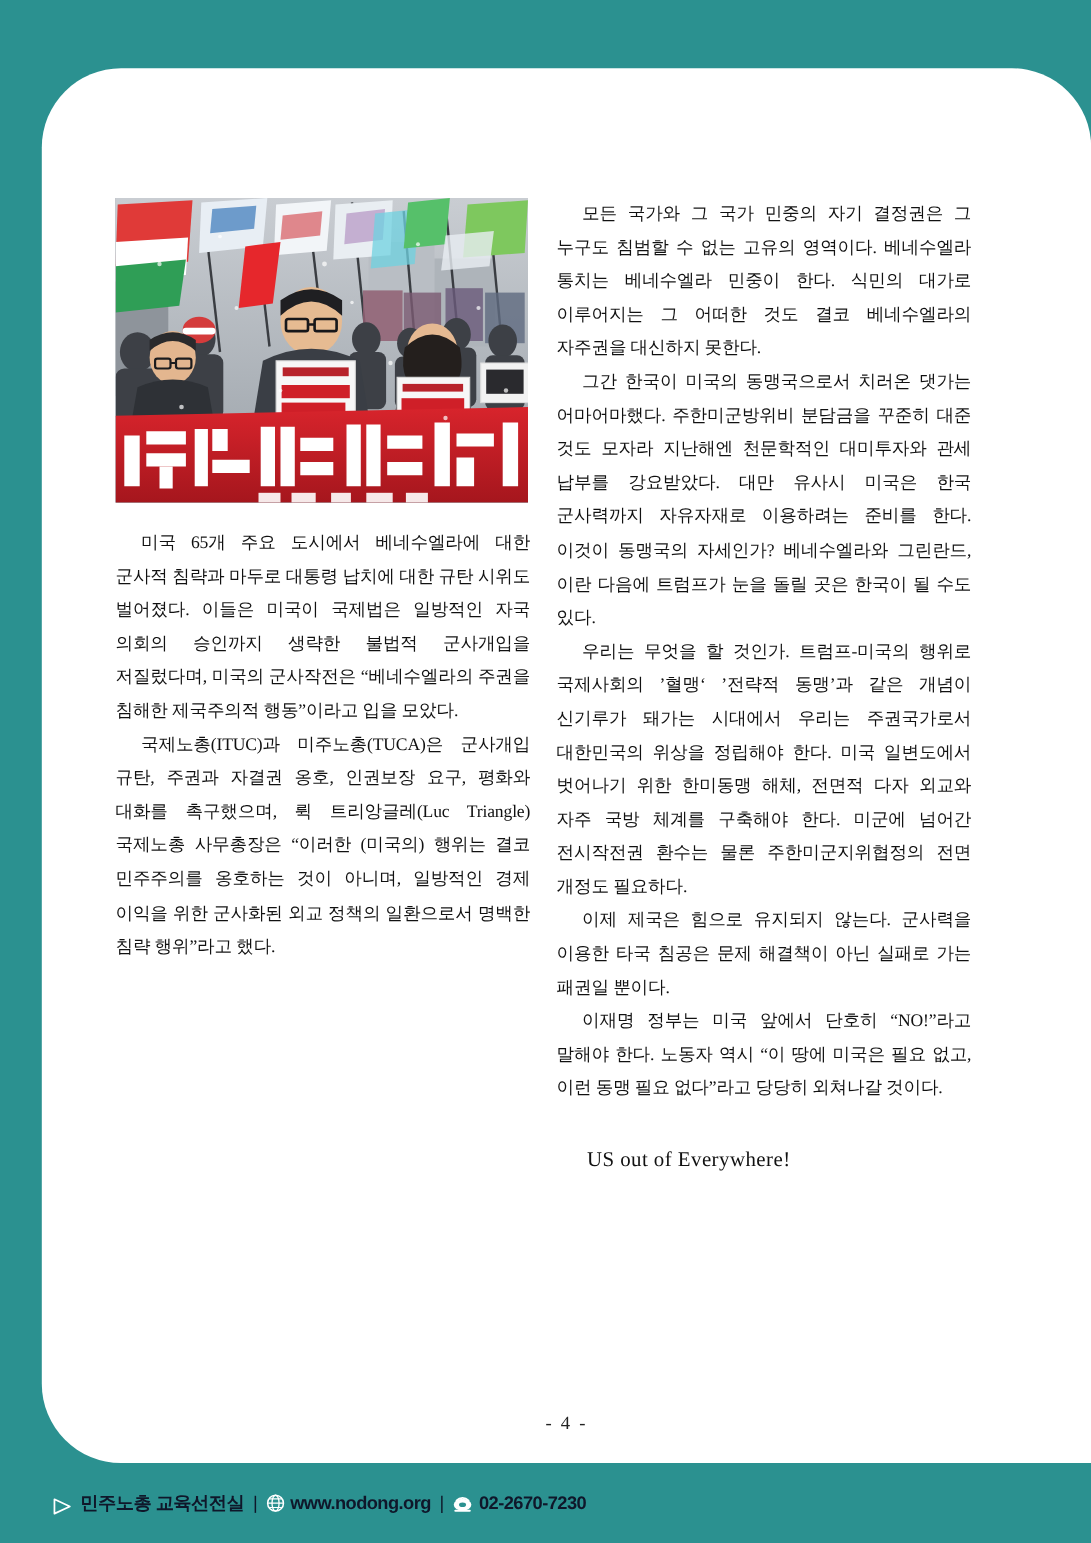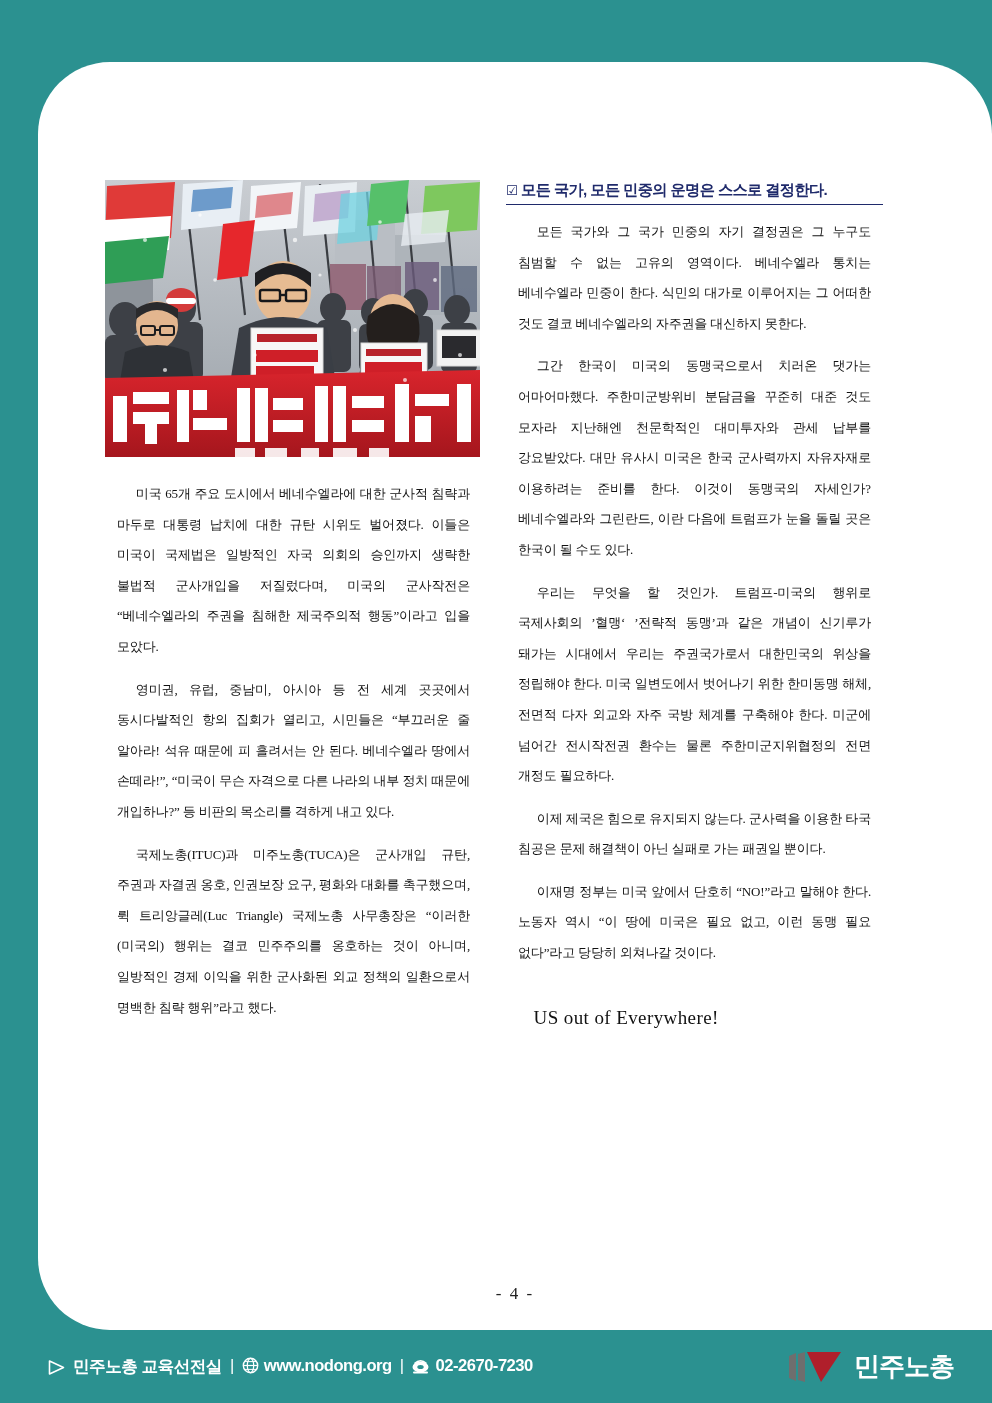--- a/index.html
+++ b/index.html
@@ -91,22 +91,22 @@
     font-size: 13.5px;
     margin-right: 3px;
     letter-spacing: 0;
   }
 
   
   .col-right .section-head { margin-top: 0; }
 
   
   p.body {
-    margin: 12px;
-    font-size: 13px;
+    margin: 0;
+    font-size: 16px;
     line-height: 30.6px;
     color: #111111;
     text-align: justify;
     text-justify: inter-character;
     text-indent: 1.45em;
     letter-spacing: -0.15px;
     word-break: keep-all;
     font-family: "Liberation Serif", "DejaVu Serif", serif;
   }
   p.body.last-line-left { text-align-last: left; }
@@ -141,22 +141,22 @@
     width: 992px;
     height: 73px;
     background: #2b9190;
     display: flex;
     align-items: center;
     justify-content: space-between;
     padding: 0 38px 0 48px;
   }
   #footer-left {
     display: flex;
-    align-items: flex-start;
-    color: #ffffff;
+    align-items: center;
+    color: #0f172a;
     font-family: "Liberation Sans", "DejaVu Sans", sans-serif;
     font-weight: bold;
     font-size: 16.6px;
     letter-spacing: -0.5px;
     gap: 5px;
     white-space: nowrap;
   }
   #footer-left .sep { margin: 0 3px; font-weight: normal; }
   .f-icon { font-family: "DejaVu Sans", sans-serif; font-size: 16px; }
   .f-tri-outline {
@@ -337,29 +337,25 @@
             <circle cx="215" cy="95" r="1.6"></circle>
               <circle cx="355" cy="175" r="2"></circle>
             <circle cx="95" cy="35" r="1.7"></circle>
               <circle cx="275" cy="42" r="1.8"></circle>
           </g>
         </svg>
       </div>
 
 
       <p class="body">미국 65개 주요 도시에서 베네수엘라에 대한 군사적 침략과 마두로 대통령 납치에 대한 규탄 시위도 벌어졌다. 이들은 미국이 국제법은 일방적인 자국 의회의 승인까지 생략한 불법적 군사개입을 저질렀다며, 미국의 군사작전은 “베네수엘라의 주권을 침해한 제국주의적 행동”이라고 입을 모았다.</p>
-      <p class="body last-line-left">영미권, 유럽, 중남미, 아시아 등 전 세계 곳곳에서 동시다발적인 항의 집회가 열리고, 시민들은 “부끄러운 줄 알아라! 석유 때문에 피 흘려서는 안 된다. 베네수엘라 땅에서 손떼라!”, “미국이 무슨 자격으로 다른 나라의 내부 정치 때문에 개입하나?” 등 비판의 목소리를 격하게 내고 있다.</p>
       <p class="body last-line-left">국제노총(ITUC)과 미주노총(TUCA)은 군사개입 규탄, 주권과 자결권 옹호, 인권보장 요구, 평화와 대화를 촉구했으며, 뤽 트리앙글레(Luc Triangle) 국제노총 사무총장은 “이러한 (미국의) 행위는 결코 민주주의를 옹호하는 것이 아니며, 일방적인 경제 이익을 위한 군사화된 외교 정책의 일환으로서 명백한 침략 행위”라고 했다.</p>
     </div>
 
     <div class="col col-right">
 
-      <h2 class="section-head">
-        <span class="chk">☑</span><span>모든 국가, 모든 민중의 운명은 스스로 결정한다.</span>
-      </h2>
 
       <p class="body last-line-left">모든 국가와 그 국가 민중의 자기 결정권은 그 누구도 침범할 수 없는 고유의 영역이다. 베네수엘라 통치는 베네수엘라 민중이 한다. 식민의 대가로 이루어지는 그 어떠한 것도 결코 베네수엘라의 자주권을 대신하지 못한다.</p>
       <p class="body last-line-left">그간 한국이 미국의 동맹국으로서 치러온 댓가는 어마어마했다. 주한미군방위비 분담금을 꾸준히 대준 것도 모자라 지난해엔 천문학적인 대미투자와 관세 납부를 강요받았다. 대만 유사시 미국은 한국 군사력까지 자유자재로 이용하려는 준비를 한다. 이것이 동맹국의 자세인가? 베네수엘라와 그린란드, 이란 다음에 트럼프가 눈을 돌릴 곳은 한국이 될 수도 있다.</p>
       <p class="body last-line-left">우리는 무엇을 할 것인가. 트럼프-미국의 행위로 국제사회의 ’혈맹‘ ’전략적 동맹’과 같은 개념이 신기루가 돼가는 시대에서 우리는 주권국가로서 대한민국의 위상을 정립해야 한다. 미국 일변도에서 벗어나기 위한 한미동맹 해체, 전면적 다자 외교와 자주 국방 체계를 구축해야 한다. 미군에 넘어간 전시작전권 환수는 물론 주한미군지위협정의 전면 개정도 필요하다.</p>
       <p class="body last-line-left">이제 제국은 힘으로 유지되지 않는다. 군사력을 이용한 타국 침공은 문제 해결책이 아닌 실패로 가는 패권일 뿐이다.</p>
       <p class="body last-line-left">이재명 정부는 미국 앞에서 단호히 “NO!”라고 말해야 한다. 노동자 역시 “이 땅에 미국은 필요 없고, 이런 동맹 필요 없다”라고 당당히 외쳐나갈 것이다.</p>
 
       <p class="slogan">US out of Everywhere!</p>
     </div>
 
@@ -393,21 +389,13 @@
       <svg width="19" height="16" viewBox="0 0 19 16" style="vertical-align:-3px">
         <ellipse cx="9.5" cy="9" rx="8" ry="5.4" fill="#ffffff"></ellipse>
         <ellipse cx="9.5" cy="9" rx="3.2" ry="2.1" fill="#2b9190"></ellipse>
         <rect x="2" y="13.4" width="15" height="2" rx="1" fill="#ffffff"></rect>
         <path d="M3.5,5.5 q6,-5.5 12,0" fill="none" stroke="#ffffff" stroke-width="1.6"></path>
       </svg>
     </span>
     <span>02-2670-7230</span>
   </div>
 
-  <div id="footer-logo">
-    <svg class="logo-mark" width="58" height="34" viewBox="0 0 58 34">
-      <path d="M2,6 L9,3 L9,31 L2,28 Z" fill="#6e6e6e"></path>
-      <path d="M11,4 L18,2 L18,32 L11,30 Z" fill="#6e6e6e"></path>
-      <path d="M20,2 L54,2 L34,32 Z" fill="#b01f2b"></path>
-    </svg>
-    <span class="logo-text">민주노총</span>
-  </div>
 </div>
 
 </body></html>

